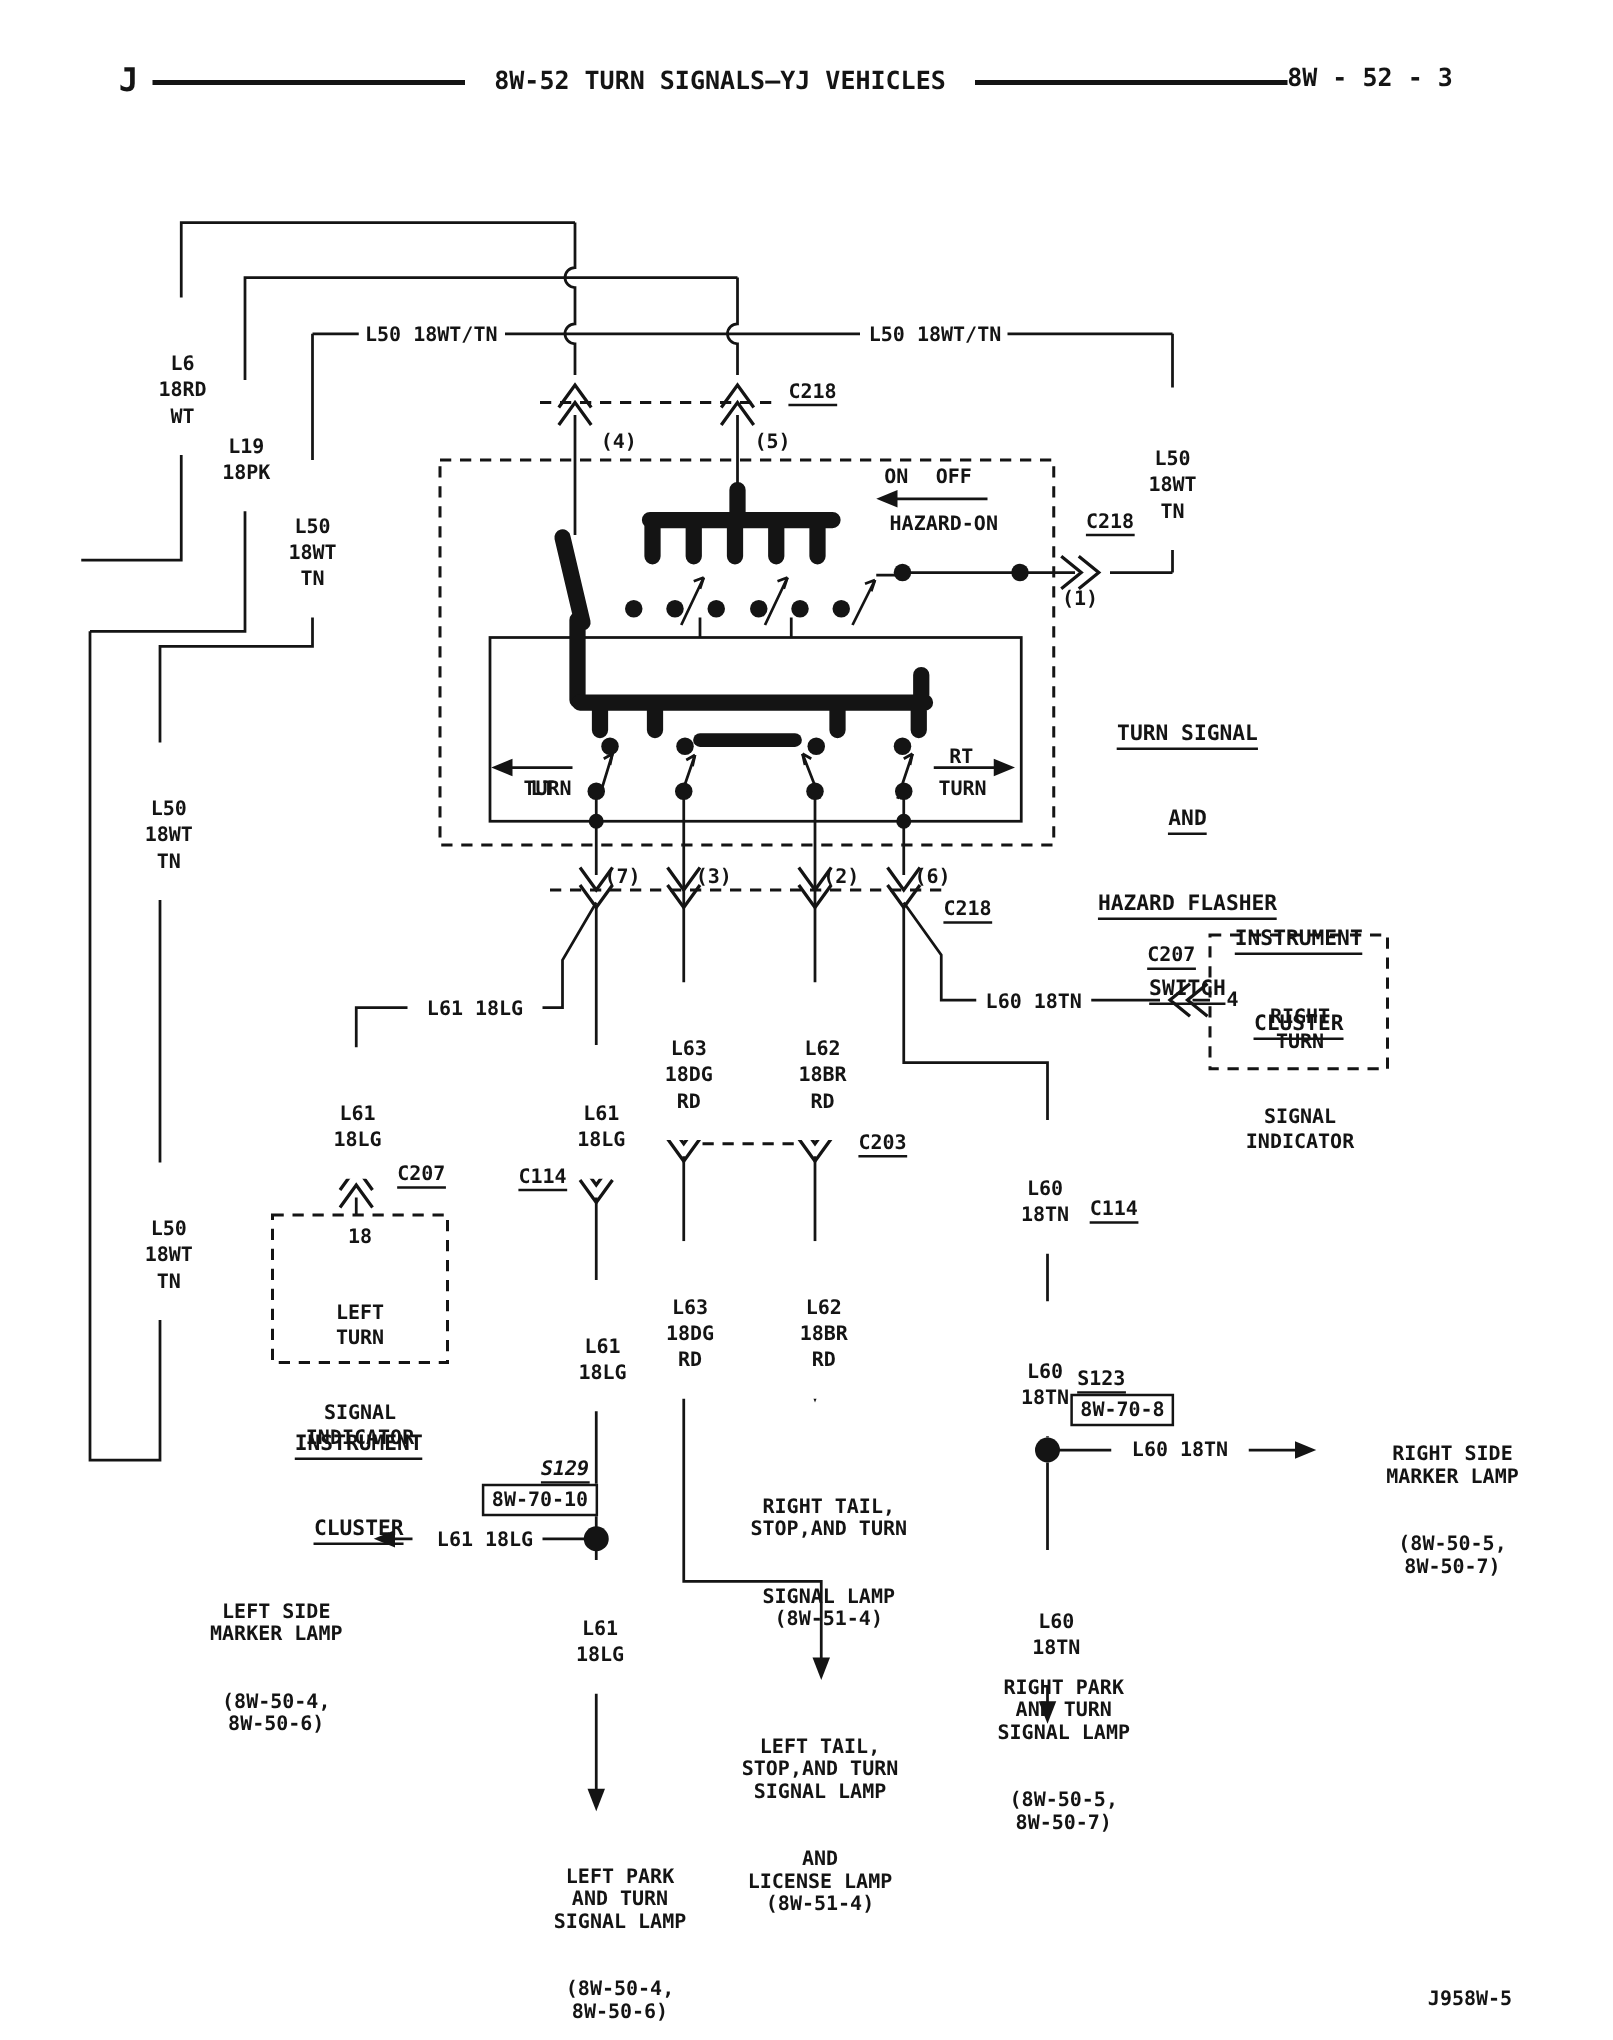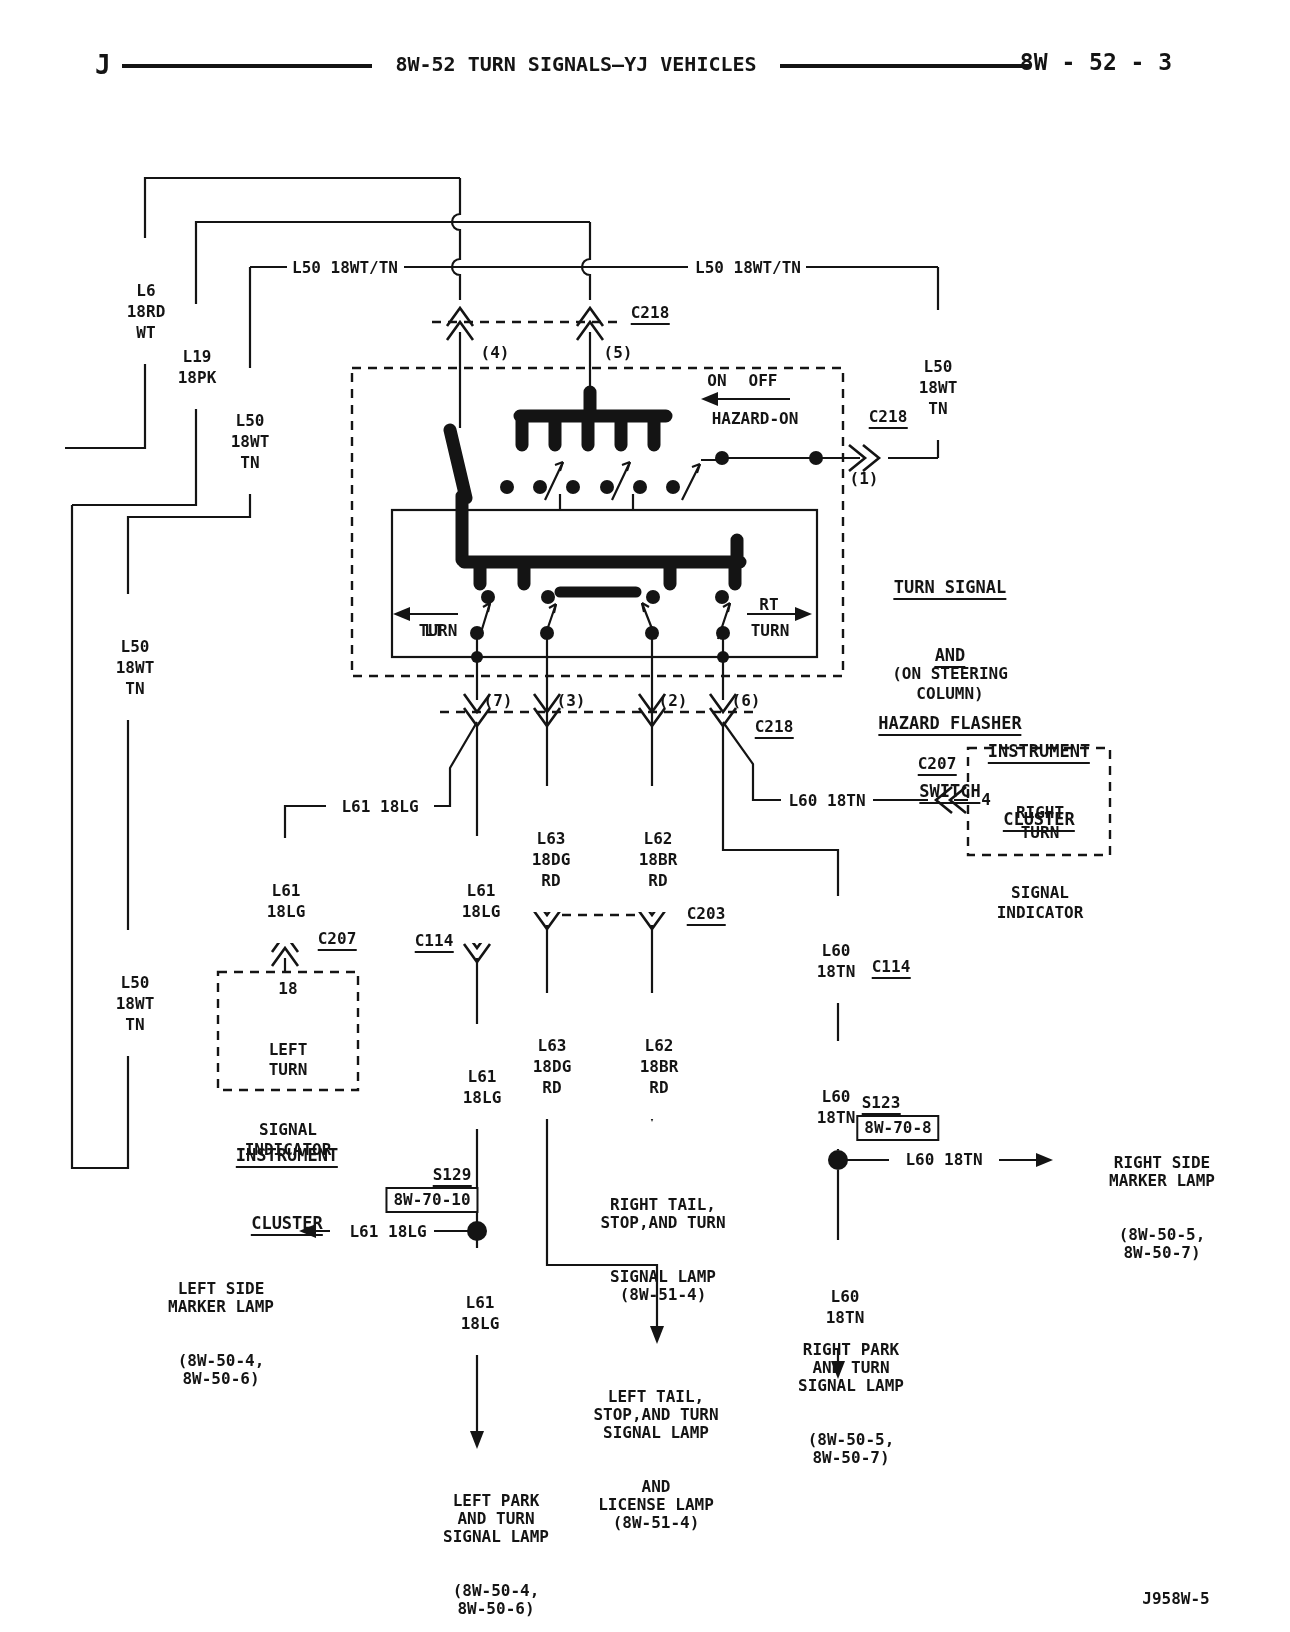--- a/index.html
+++ b/index.html
@@ -118,21 +118,21 @@
     <polygon points="1036,1153 1036,1167 1053,1160"></polygon>
     <polygon points="316,1224 316,1238 299,1231"></polygon>
     <polygon points="718,392 718,406 701,399"></polygon>
     <polygon points="410,607 410,621 393,614"></polygon>
     <polygon points="795,607 795,621 812,614"></polygon>
   </g>
 </svg>
 
 <div class="hdr" style="left:95px;top:50px;font-size:26px;">J</div>
 <div class="t nobg bold" style="left:576px;top:54px;font-size:20px;">8W-52 TURN SIGNALS—YJ VEHICLES</div>
-<div class="t nobg bold" style="left:1096px;top:52px;font-size:23px;">8W - 52 - 3</div>
+<div class="t nobg bold" style="left:1096px;top:52px;font-size:20px;">8W - 52 - 3</div>
 
 <div class="t" style="left:146px;top:238px;">
   <div>L6</div><div>18RD</div><div>WT</div>
 </div>
 <div class="t" style="left:197px;top:304px;">
   <div>L19</div><div>18PK</div>
 </div>
 <div class="t" style="left:250px;top:368px;">
   <div>L50</div><div>18WT</div><div>TN</div>
 </div>
@@ -161,23 +161,20 @@
 <div class="t nobg bold" style="left:438px;top:620px;">TURN</div>
 <div class="t nobg bold" style="left:769px;top:594px;">RT</div>
 <div class="t nobg bold" style="left:770px;top:620px;">TURN</div>
 
 <div class="t nobg comp" style="left:950px;top:532px;">
   <div><span class="u">TURN SIGNAL</span></div>
   <div><span class="u">AND</span></div>
   <div><span class="u">HAZARD FLASHER</span></div>
   <div><span class="u">SWITCH</span></div>
 </div>
-<div class="t nobg" style="left:950px;top:624px;line-height:20px;">
-  <div>(ON STEERING</div><div>COLUMN)</div>
-</div>
 
 <div class="t nobg" style="left:498px;top:690px;">(7)</div>
 <div class="t nobg" style="left:571px;top:690px;">(3)</div>
 <div class="t nobg" style="left:673px;top:690px;">(2)</div>
 <div class="t nobg" style="left:746px;top:690px;">(6)</div>
 <div class="t nobg" style="left:774px;top:716px;"><span class="u">C218</span></div>
 
 <div class="t" style="left:380px;top:796px;">L61 18LG</div>
 <div class="t" style="left:286px;top:838px;">
   <div>L61</div><div>18LG</div>
@@ -236,21 +233,21 @@
 </div>
 
 <div class="t nobg" style="left:881px;top:1092px;"><span class="u">S123</span></div>
 <div class="refbox" style="left:898px;top:1115px;">8W-70-8</div>
 <div class="t" style="left:944px;top:1149px;">L60 18TN</div>
 <div class="t lamp" style="left:1142px;top:1118px;margin-left:20px;">
   <div>RIGHT SIDE</div><div>MARKER LAMP</div>
   <div>(8W-50-5,</div><div>8W-50-7)</div>
 </div>
 
-<div class="t nobg" style="left:452px;top:1164px;"><span class="u">S129</span></div>
+<div class="t nobg" style="left:452px;top:1164px;font-style:italic;"><span class="u">S129</span></div>
 <div class="refbox" style="left:432px;top:1187px;">8W-70-10</div>
 <div class="t" style="left:388px;top:1221px;">L61 18LG</div>
 <div class="t lamp" style="left:221px;top:1244px;">
   <div>LEFT SIDE</div><div>MARKER LAMP</div>
   <div>(8W-50-4,</div><div>8W-50-6)</div>
 </div>
 
 <div class="t" style="left:480px;top:1250px;">
   <div>L61</div><div>18LG</div>
 </div>

